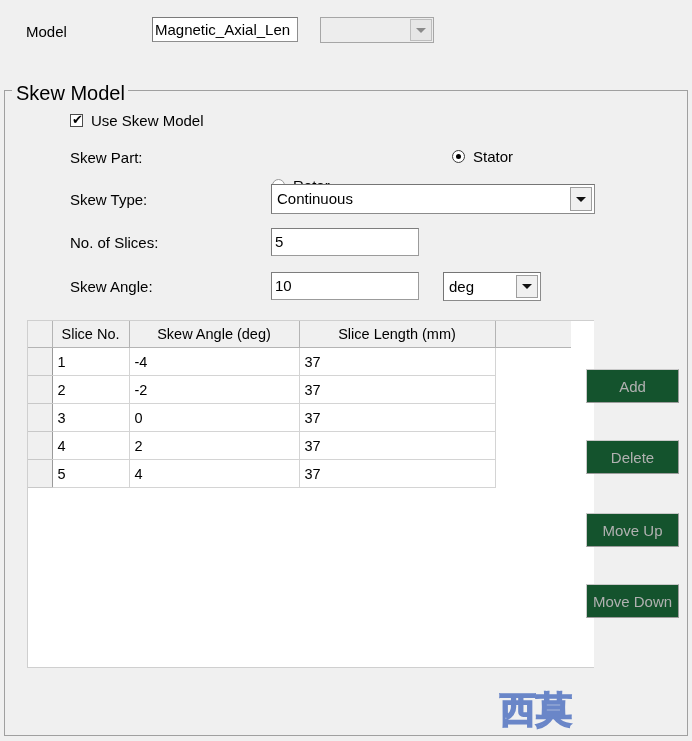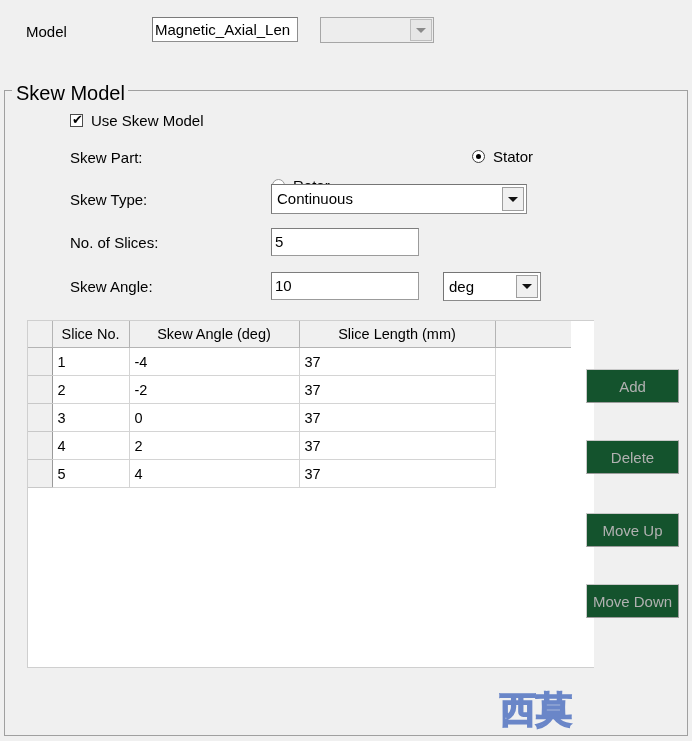--- a/index.html
+++ b/index.html
@@ -138,21 +138,21 @@
   #skew-type-label { left: 70px; top: 191px; }
   #slices-label    { left: 70px; top: 234px; }
   #angle-label     { left: 70px; top: 278px; }
 
   .radio-wrap {
     position: absolute;
     display: flex;
     align-items: center;
   }
   #radio-rotor  { left: 272px; top: 141px; margin-top: 36px; }
-  #radio-stator { left: 472px; top: 148px; }
+  #radio-stator { left: 452px; top: 148px; }
   .radio-circle {
     width: 13px; height: 13px;
     border-radius: 50%;
     border: 1px solid #9a9a9a;
     background: #fff;
     box-sizing: border-box;
     margin-right: 8px;
     position: relative;
   }
   .radio-circle.selected { border-color: #3c3c3c; }
@@ -215,21 +215,21 @@
     right: 2px; top: 2px;
     bottom: 2px;
     width: 22px;
     background: #f0f0f0;
     border: 1px solid #9e9e9e;
     box-sizing: border-box;
     display: flex; align-items: center; justify-content: center;
   }
   #skew-type-combo {
     left: 271px; top: 184px;
-    width: 256px; height: 30px;
+    width: 324px; height: 30px;
   }
   #angle-unit-combo {
     left: 443px; top: 272px;
     width: 98px; height: 29px;
   }
   #angle-unit-combo .combo-text { line-height: 27px; }
 
   
   #grid-panel {
     position: absolute;

